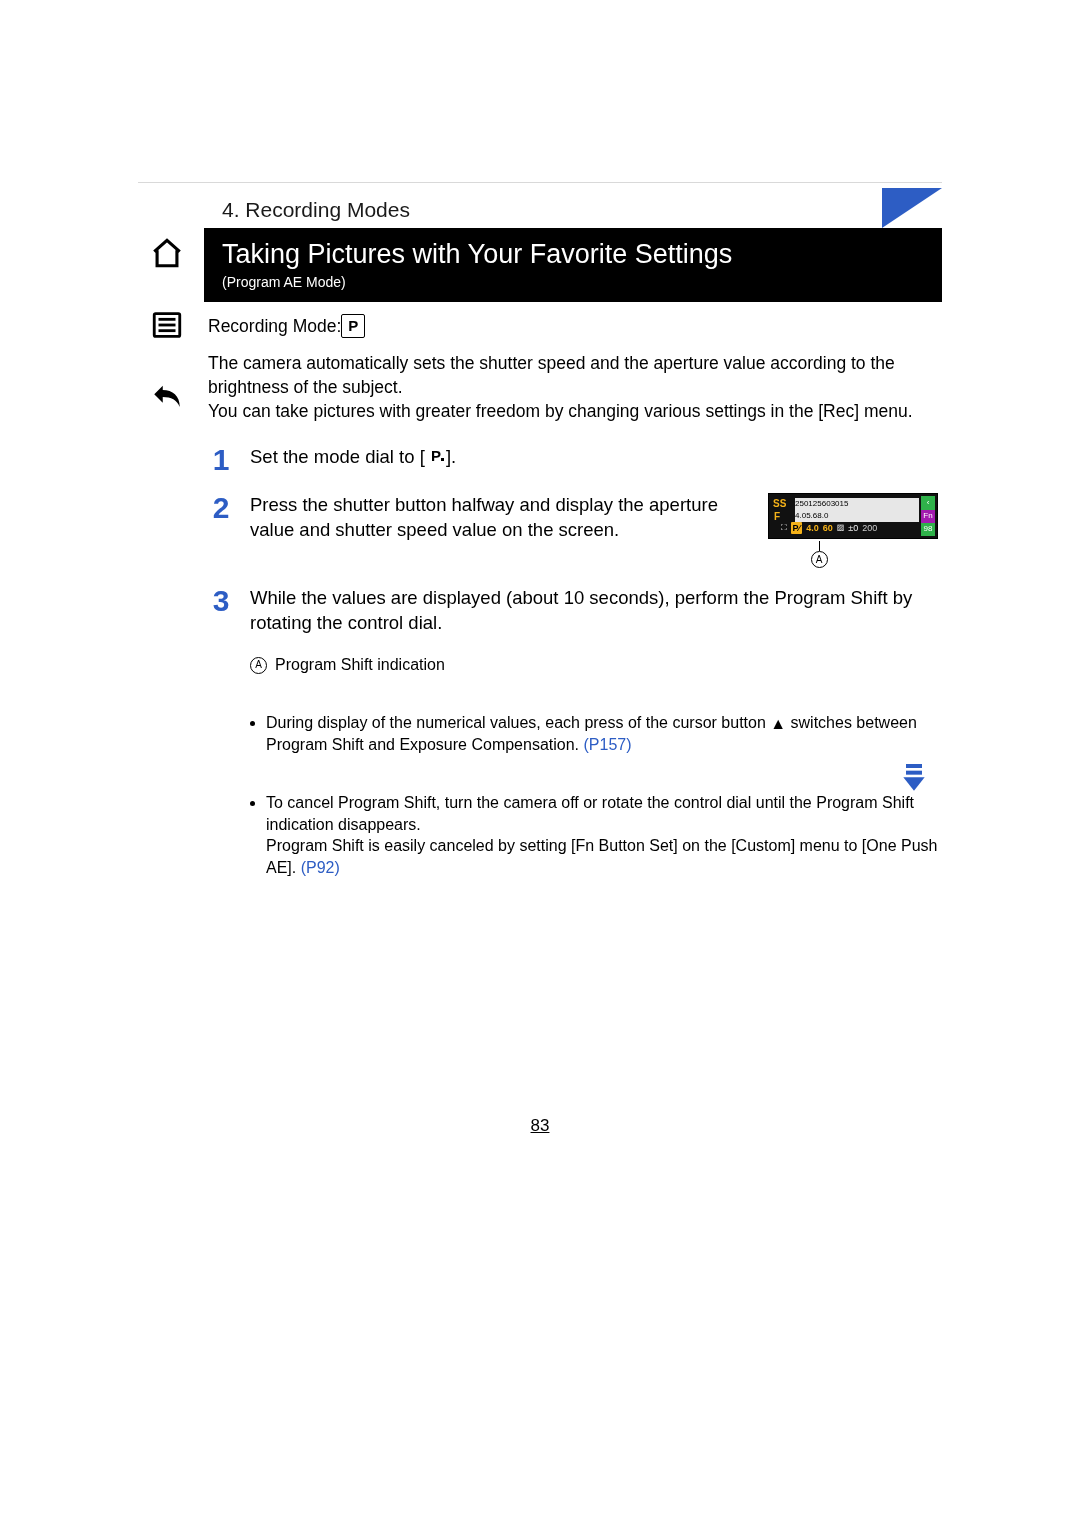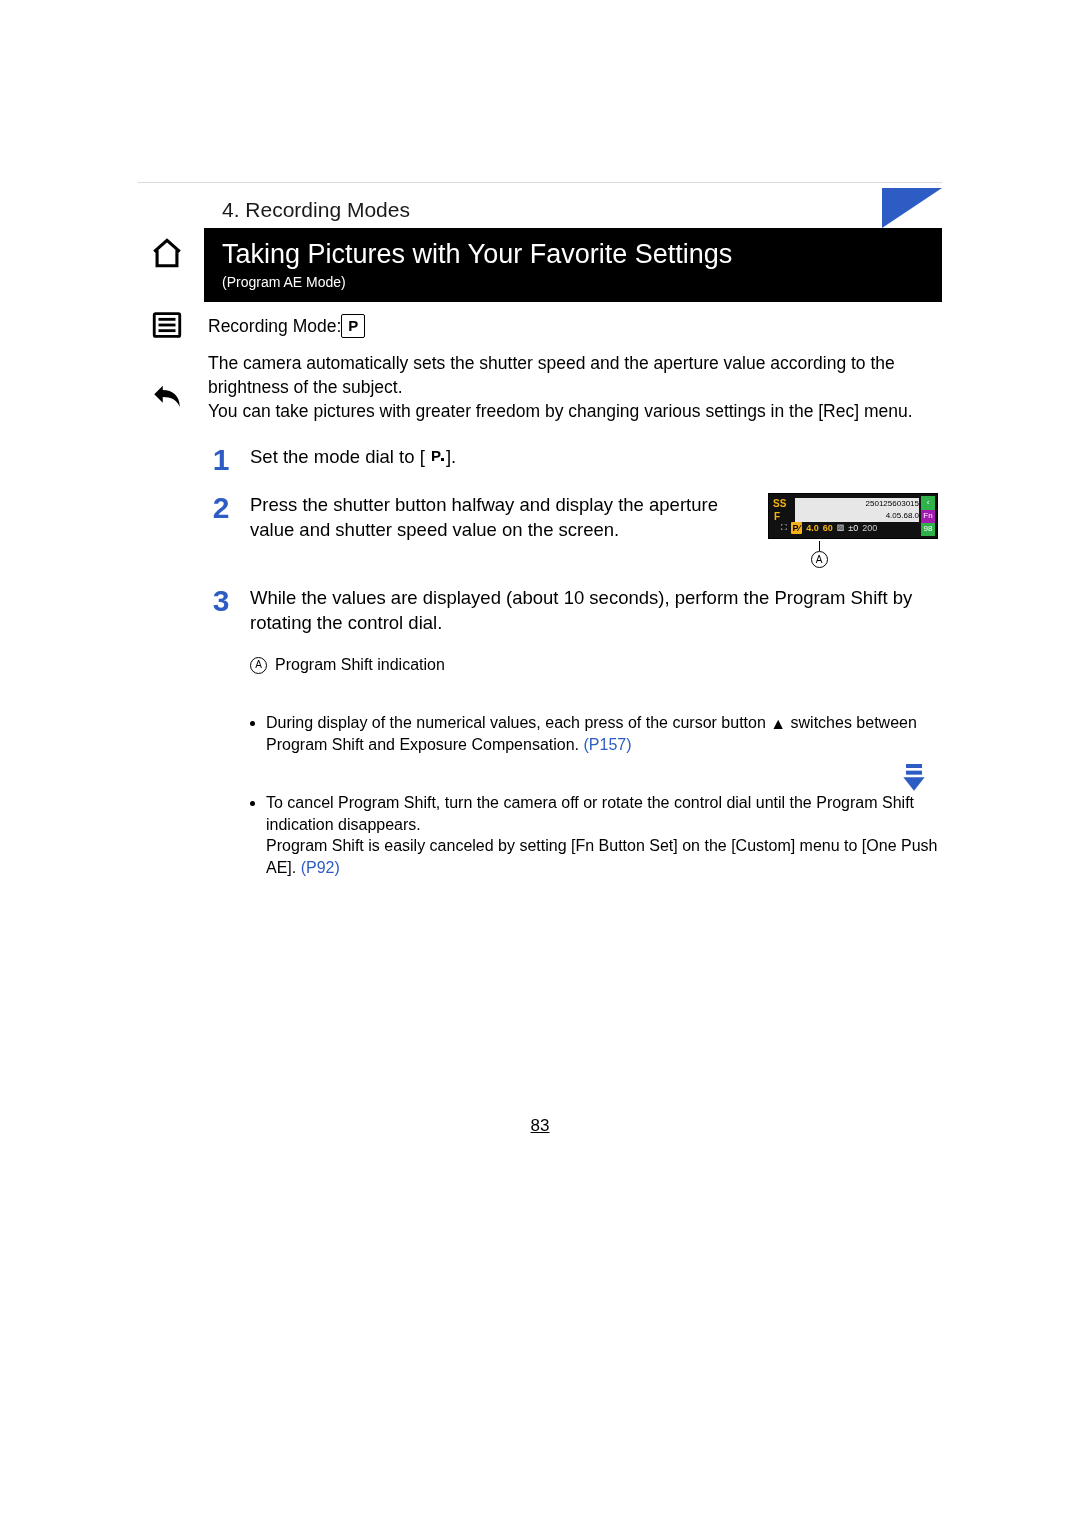--- a/index.html
+++ b/index.html
@@ -24,21 +24,21 @@
   .steptext{flex:1;font-size:18.5px;}
   .stepflex{display:flex;gap:14px;align-items:flex-start;}
   .stepflex .txt{flex:1;}
   .picon{display:inline-block;vertical-align:middle;}
   .lcd{flex:0 0 170px;}
   .lcd-frame{border:1px solid #000;background:#111;position:relative;width:170px;height:46px;box-sizing:border-box;padding:2px 2px 2px 2px;display:flex;}
   .lcd-main{flex:1;position:relative;}
   .lcd-ss{position:absolute;left:2px;top:1px;font-family:Arial,sans-serif;font-weight:bold;font-size:10px;color:#f5b219;}
   .lcd-f{position:absolute;left:3px;top:14px;font-family:Arial,sans-serif;font-weight:bold;font-size:10px;color:#f5b219;}
   .lcd-scale{position:absolute;left:24px;top:2px;right:2px;height:24px;background:#e7e7e7;font-size:8px;}
-  .lcd-row{display:flex;justify-content:flex-end;line-height:12px;}
+  .lcd-row{display:flex;justify-content:flex-start;line-height:12px;}
   .lcd-bot{position:absolute;left:10px;right:2px;bottom:1px;height:14px;font-size:9px;display:flex;align-items:center;gap:4px;color:#eee;}
   .psbox{background:#f5b219;color:#000;font-weight:bold;padding:0 2px;border-radius:1px;font-size:9px;}
   .sixty{color:#f5b219;font-weight:bold;}
   .twoh{color:#ccc;}
   .lcd-side{flex:0 0 14px;display:flex;flex-direction:column;}
   .lcd-side .cell{flex:1;display:flex;align-items:center;justify-content:center;font-size:8px;color:#fff;}
   .cell.green{background:#2fb24a;}
   .cell.gray{background:#a21caf;}
   .ptr-line{margin:2px 0 0 42px;display:flex;flex-direction:column;align-items:center;width:18px;}
   .ptr-line .stem{width:1px;height:10px;background:#000;}

